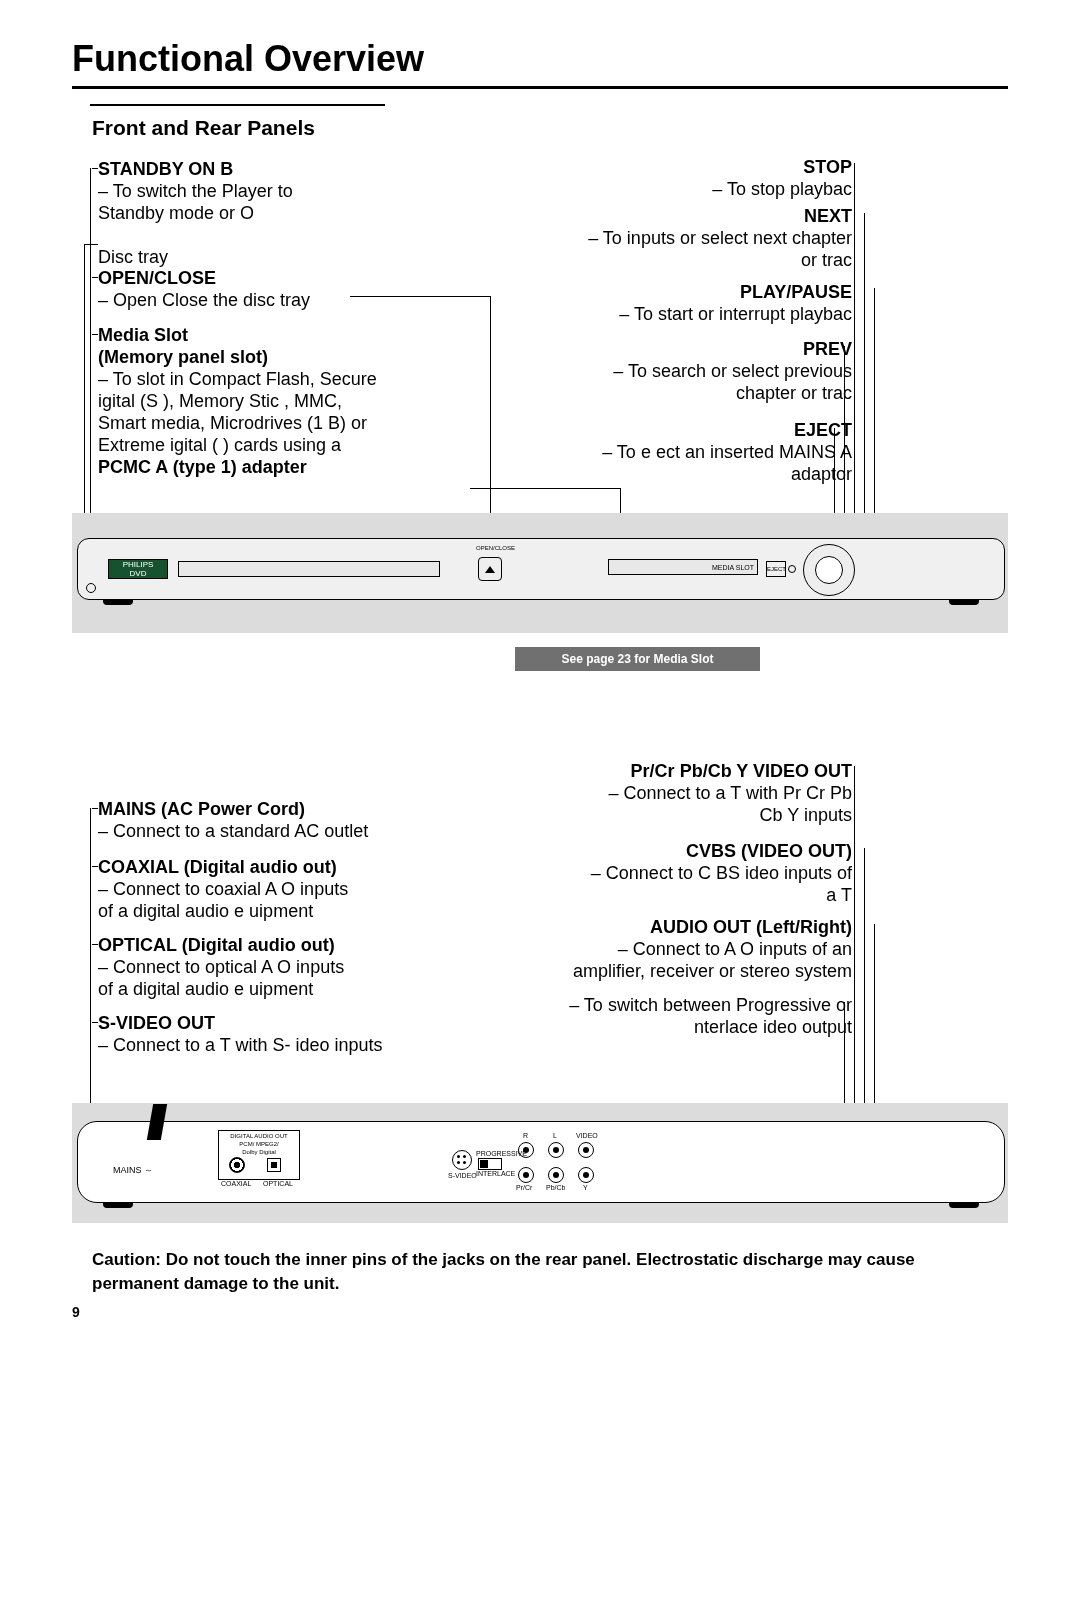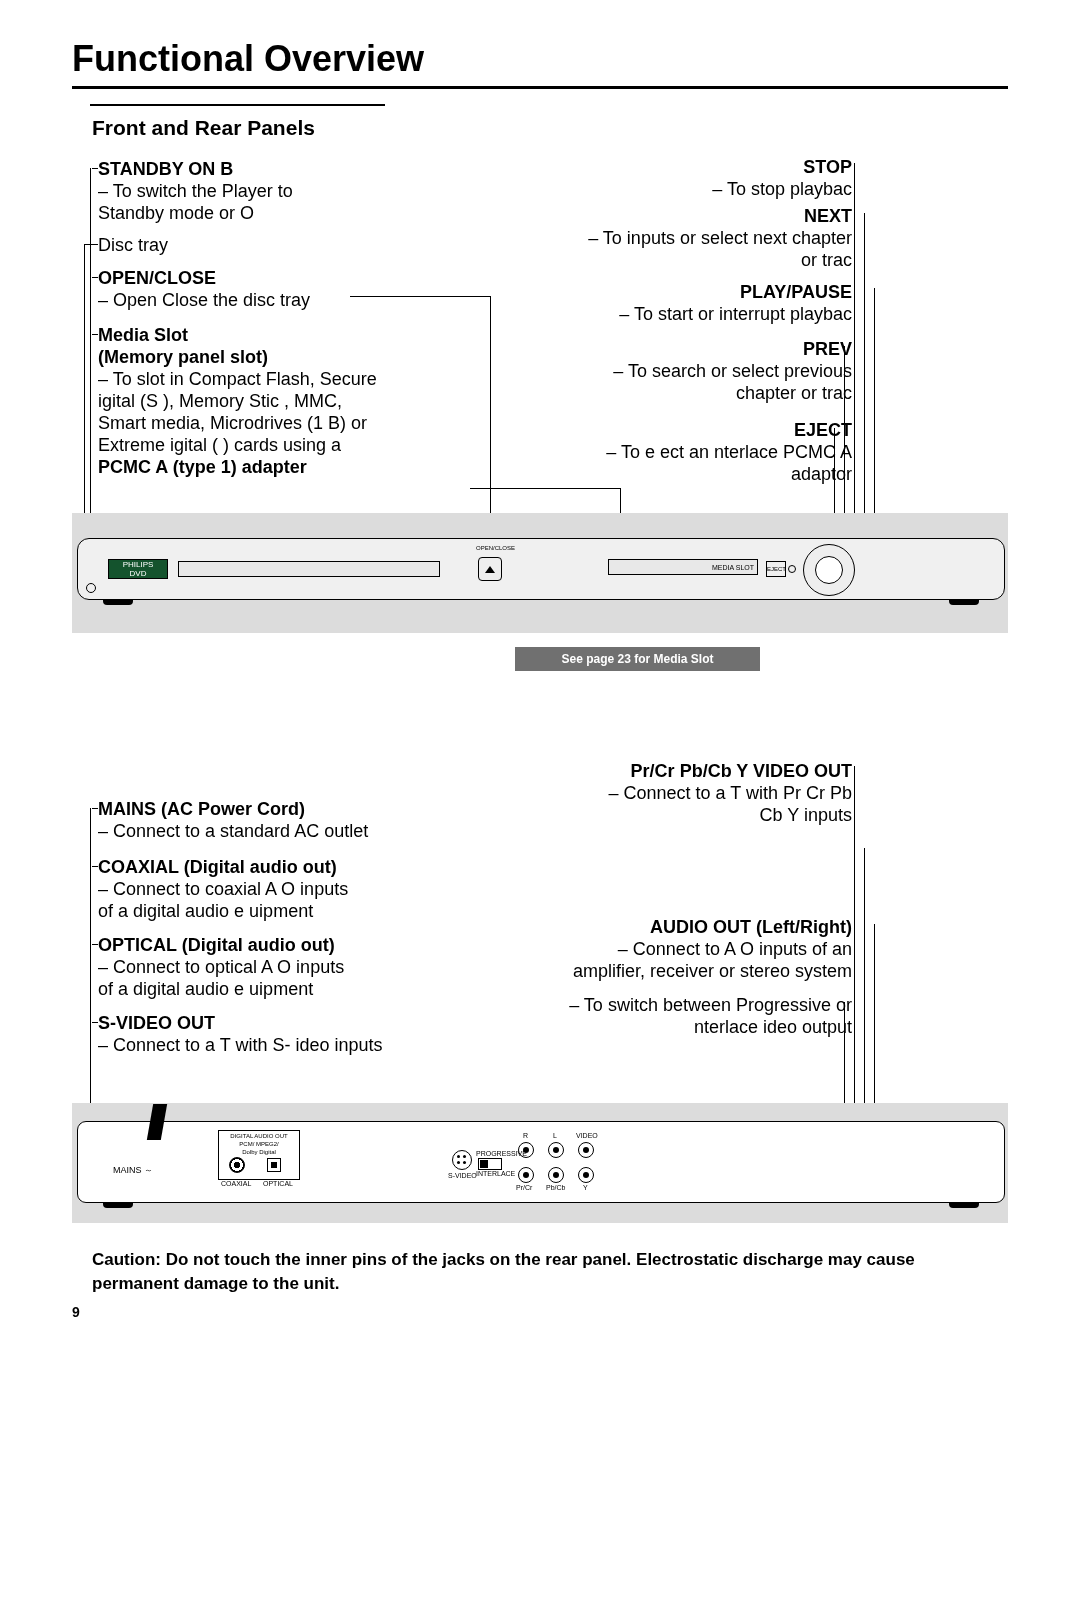--- a/index.html
+++ b/index.html
@@ -32,21 +32,21 @@
   .foot.l{left:25px}.foot.r{right:25px}
   .standby-dot{position:absolute;left:8px;top:44px;width:8px;height:8px;border:1px solid #000;border-radius:50%}
   .front-body .label{position:absolute;font-size:6px}
 
   .arrow{position:absolute;left:615px;top:593px;width:0;height:0}
 
   .callout-box{position:absolute;left:515px;top:639px;width:245px;height:24px;background:#707070;color:#fff;font-weight:bold;font-size:12px;text-align:center;line-height:24px}
 
   
   .rear-area{position:absolute;left:72px;top:1095px;width:936px;height:120px;background:#dcdcdc}
-  .rear-body{position:absolute;left:5px;top:18px;width:926px;height:80px;border:1px solid #000;border-radius:9px;background:#fff}
+  .rear-body{position:absolute;left:5px;top:18px;width:926px;height:80px;border:1px solid #000;border-radius:20px;background:#fff}
   .rear-body .foot{bottom:-6px}
   .mains-cord{position:absolute;left:72px;top:-18px;width:14px;height:36px;background:#000;transform:skewX(-10deg)}
   .mains-lbl{position:absolute;left:35px;top:42px;font-size:9px}
   .audio-box{position:absolute;left:140px;top:8px;width:80px;height:48px;border:1px solid #000}
   .audio-box .t{font-size:6px;text-align:center;line-height:8px;padding-top:1px}
   .jack{position:absolute;width:14px;height:14px;border:1px solid #000;border-radius:50%;background:radial-gradient(circle,#000 0 30%,#fff 31% 60%,#000 61% 100%)}
   .sq{position:absolute;width:12px;height:12px;border:1px solid #000}
   .sq::after{content:"";position:absolute;left:3px;top:3px;width:6px;height:6px;background:#000}
   .tiny{font-size:7px;position:absolute}
   .svideo{position:absolute;left:374px;top:28px;width:18px;height:18px;border:1px solid #000;border-radius:50%}
@@ -72,21 +72,21 @@
   <div class="section-rule"></div>
   <div class="section">Front and Rear Panels</div>
 
   <div class="lbl leftcol" style="top:150px">
     <span class="b">STANDBY ON B</span><br>
     <span>–  To switch the         Player to</span><br>
     <span>    Standby mode or O</span>
   </div>
   <div class="tick" style="top:160px"></div>
 
-  <div class="lbl leftcol" style="top:226px"><span>Disc tray</span></div>
+  <div class="lbl leftcol" style="top:238px"><span>Disc tray</span></div>
   <div class="tick" style="top:236px"></div>
 
   <div class="lbl leftcol" style="top:259px">
     <span class="b">OPEN/CLOSE</span><br>
     <span>–  Open Close the disc tray</span>
   </div>
   <div class="tick" style="top:269px"></div>
 
   <div class="lbl leftcol" style="top:316px;width:380px">
     <span class="b">Media Slot</span><br>
@@ -117,21 +117,21 @@
     <span class="b line">PLAY/PAUSE</span>
     <span class="line">– To start or interrupt playbac</span>
   </div>
   <div class="lbl r" style="top:330px;right:228px;width:360px">
     <span class="b line">PREV</span>
     <span class="line">– To search or select previous</span>
     <span class="line">chapter or trac</span>
   </div>
   <div class="lbl r" style="top:411px;right:228px;width:360px">
     <span class="b line">EJECT</span>
-    <span class="line">– To e ect an nterlace PCMC A</span>
+    <span class="line">– To e ect an inserted MAINS A</span>
     <span class="line">adaptor</span>
   </div>
 
   <div class="lead" style="left:854px;top:155px;height:417px"></div>
   <div class="lead" style="left:864px;top:205px;height:350px"></div>
   <div class="lead" style="left:874px;top:280px;height:255px"></div>
   <div class="lead" style="left:844px;top:338px;height:222px"></div>
   <div class="lead" style="left:834px;top:420px;height:140px"></div>
   <div class="lead-h" style="left:834px;top:560px;width:6px"></div>
 
@@ -197,20 +197,25 @@
   <div class="tick" style="top:1014px"></div>
 
   <div class="lead" style="left:90px;top:800px;height:345px"></div>
   <div class="lead-h" style="left:90px;top:1145px;width:80px"></div>
 
   <div class="lbl r" style="top:752px;right:228px;width:360px">
     <span class="b line">Pr/Cr Pb/Cb Y VIDEO OUT</span>
     <span class="line">– Connect to a T     with Pr Cr Pb</span>
     <span class="line">Cb Y inputs</span>
   </div>
+  <div class="lbl r" style="top:832px;right:228px;width:360px">
+    <span class="b line">CVBS (VIDEO OUT)</span>
+    <span class="line">– Connect to C  BS   ideo inputs of</span>
+    <span class="line">a T</span>
+  </div>
   <div class="lbl r" style="top:908px;right:228px;width:380px">
     <span class="b line">AUDIO OUT (Left/Right)</span>
     <span class="line">– Connect to A       O inputs of an</span>
     <span class="line">amplifier, receiver or stereo system</span>
   </div>
   <div class="lbl r" style="top:986px;right:228px;width:380px">
     <span class="line">– To switch between Progressive or</span>
     <span class="line">nterlace   ideo output</span>
   </div>
 

